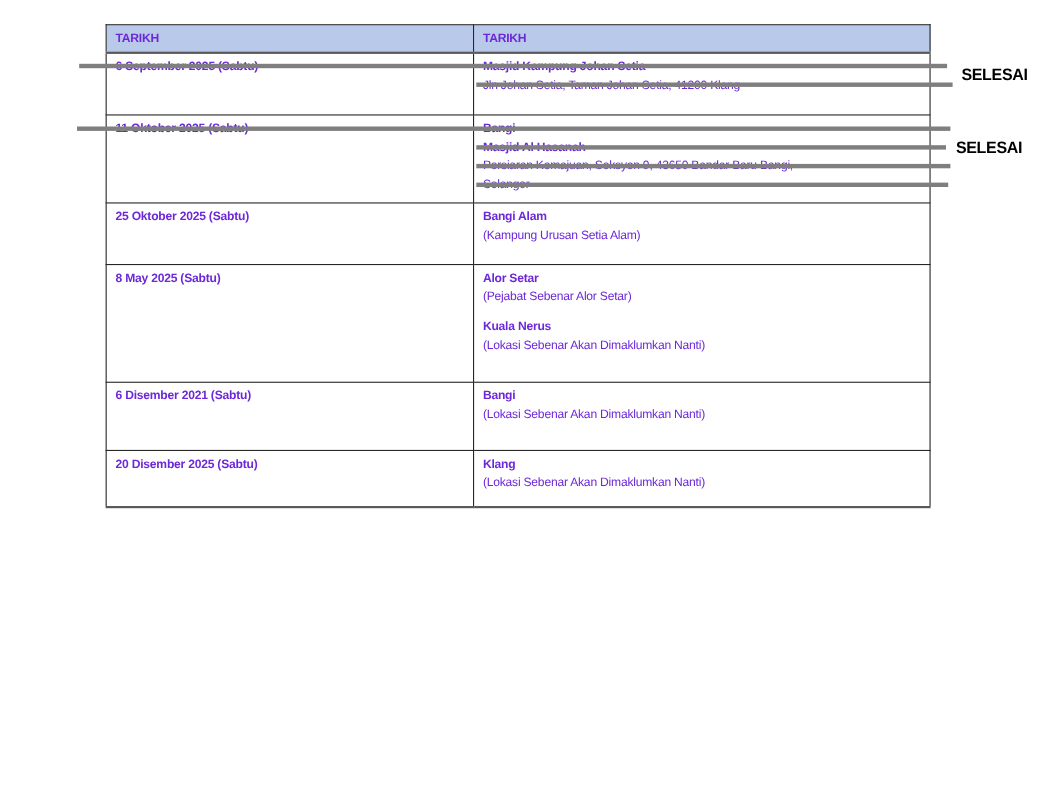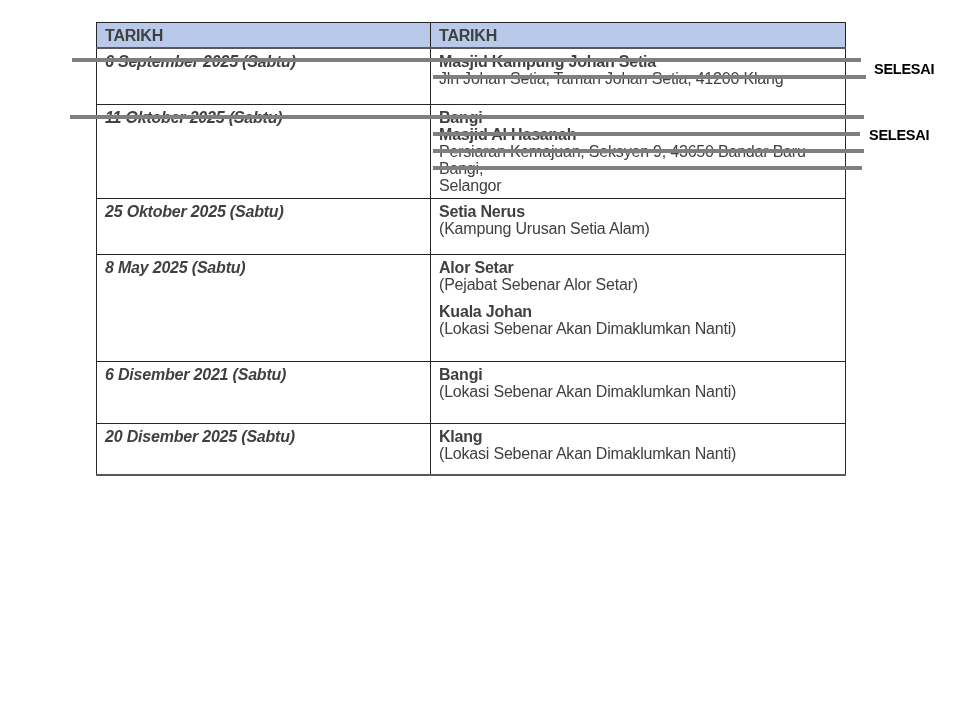--- a/index.html
+++ b/index.html
@@ -13,23 +13,23 @@
     position:relative;
     width:960px;height:720px;
     background:#ffffff;
   }
   table.sched{
     position:absolute;
     left:96px; top:22px;
     width:749px;
     border-collapse:collapse;
     table-layout:fixed;
-    font-size:16px;
+    font-size:11px;
     letter-spacing:-0.2px;
-    color:#404040;
+    color:#6d28d9;
   }
   table.sched td, table.sched th{
     border:1px solid #262626;
     vertical-align:top;
     padding:4px 8px;
     line-height:17px;
     text-align:left;
   }
   table.sched th{
     background:#b9c9e9;
@@ -39,21 +39,21 @@
   }
   tr.hdr{height:25px;}
   tr.r0{height:56px;}
   tr.r1{height:80px;}
   tr.r2{height:56px;}
   tr.r3{height:107px;}
   tr.r4{height:54px;}
   tr.r5{height:62px;}
   tr.r6{height:52px;margin-top:14px;}
   tr.r6 td{border-bottom:2px solid #595959;}
-  td.date{font-weight:bold;font-style:italic;}
+  td.date{font-weight:bold;}
   td.vmid{vertical-align:middle;}
   .line{min-height:17px;}
   .line.b{font-weight:bold;}
   .line.spacer{min-height:10px;height:10px;}
   .strike{
     position:absolute;
     height:4px;
     background:#7f7f7f;
   }
   .selesai{
@@ -97,32 +97,32 @@
         <div class="line b">Bangi</div>
         <div class="line b">Masjid Al Hasanah</div>
         <div class="line">Persiaran Kemajuan, Seksyen 9, 43650 Bandar Baru Bangi,</div>
         <div class="line">Selangor</div>
       </td>
     </tr>
 
     <tr class="r2">
       <td class="date">25 Oktober 2025 (Sabtu)</td>
       <td>
-        <div class="line b">Setia Nerus</div>
+        <div class="line b">Bangi Alam</div>
         <div class="line">(Kampung Urusan Setia Alam)</div>
       </td>
     </tr>
 
     <tr class="r3">
       <td class="date vmid">8 May 2025 (Sabtu)</td>
       <td>
         <div class="line b">Alor Setar</div>
         <div class="line">(Pejabat Sebenar Alor Setar)</div>
         <div class="line spacer"></div>
-        <div class="line b">Kuala Johan</div>
+        <div class="line b">Kuala Nerus</div>
         <div class="line">(Lokasi Sebenar Akan Dimaklumkan Nanti)</div>
       </td>
     </tr>
 
 
     <tr class="r5">
       <td class="date">6 Disember 2021 (Sabtu)</td>
       <td>
         <div class="line b">Bangi</div>
         <div class="line">(Lokasi Sebenar Akan Dimaklumkan Nanti)</div>

